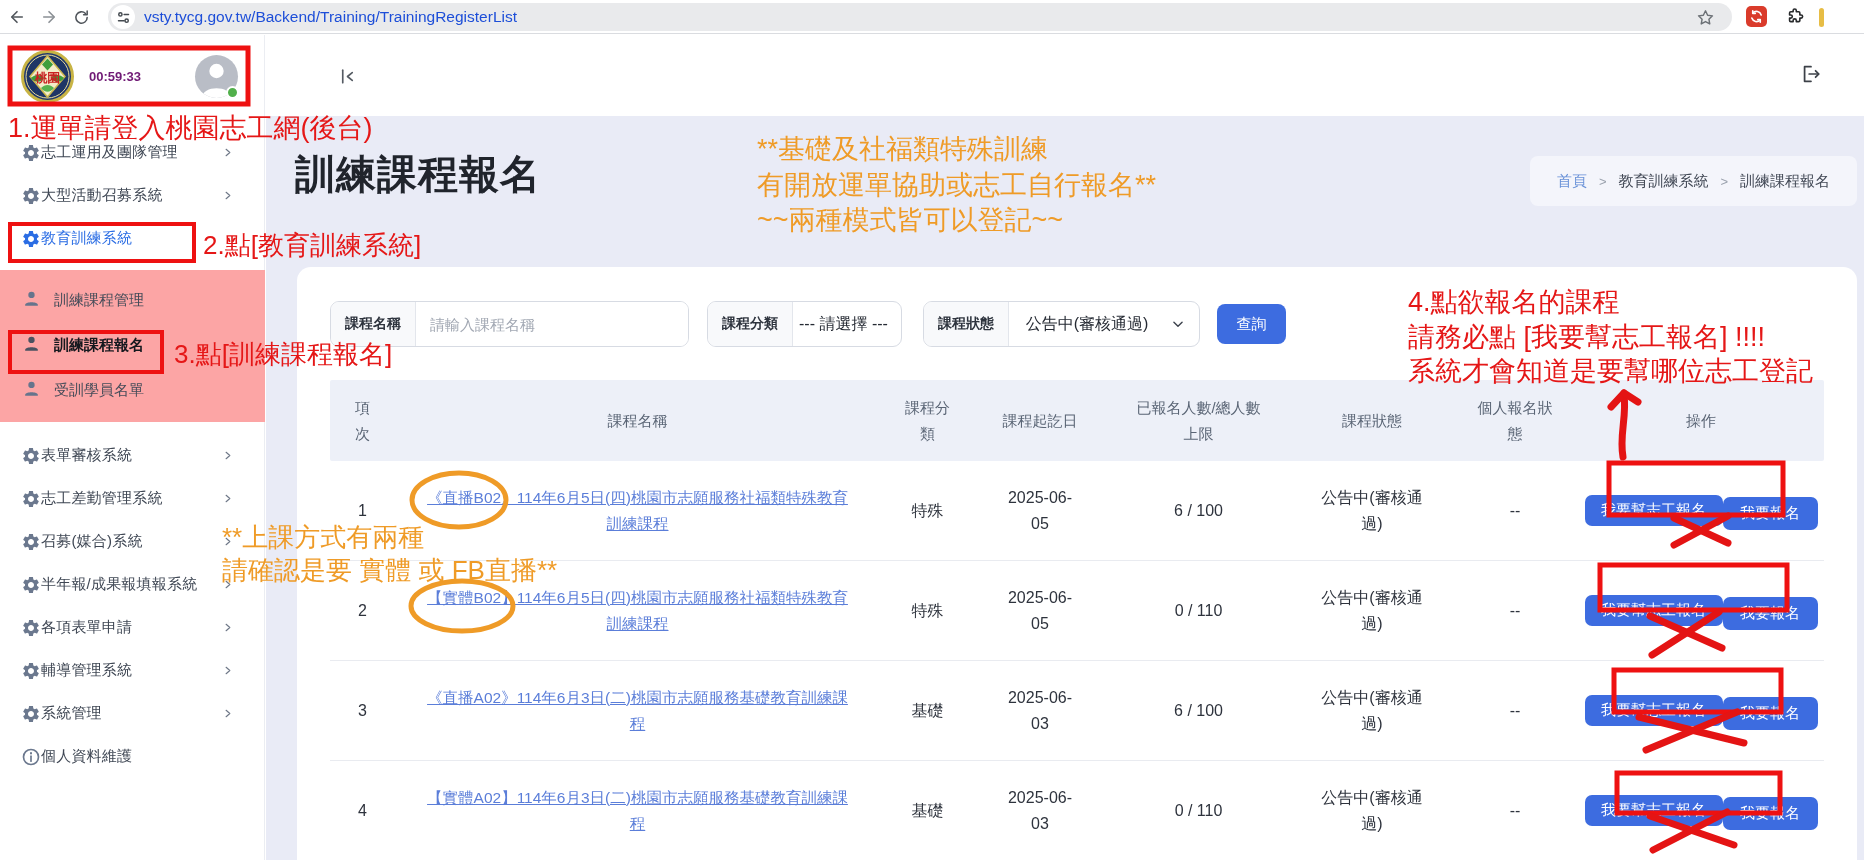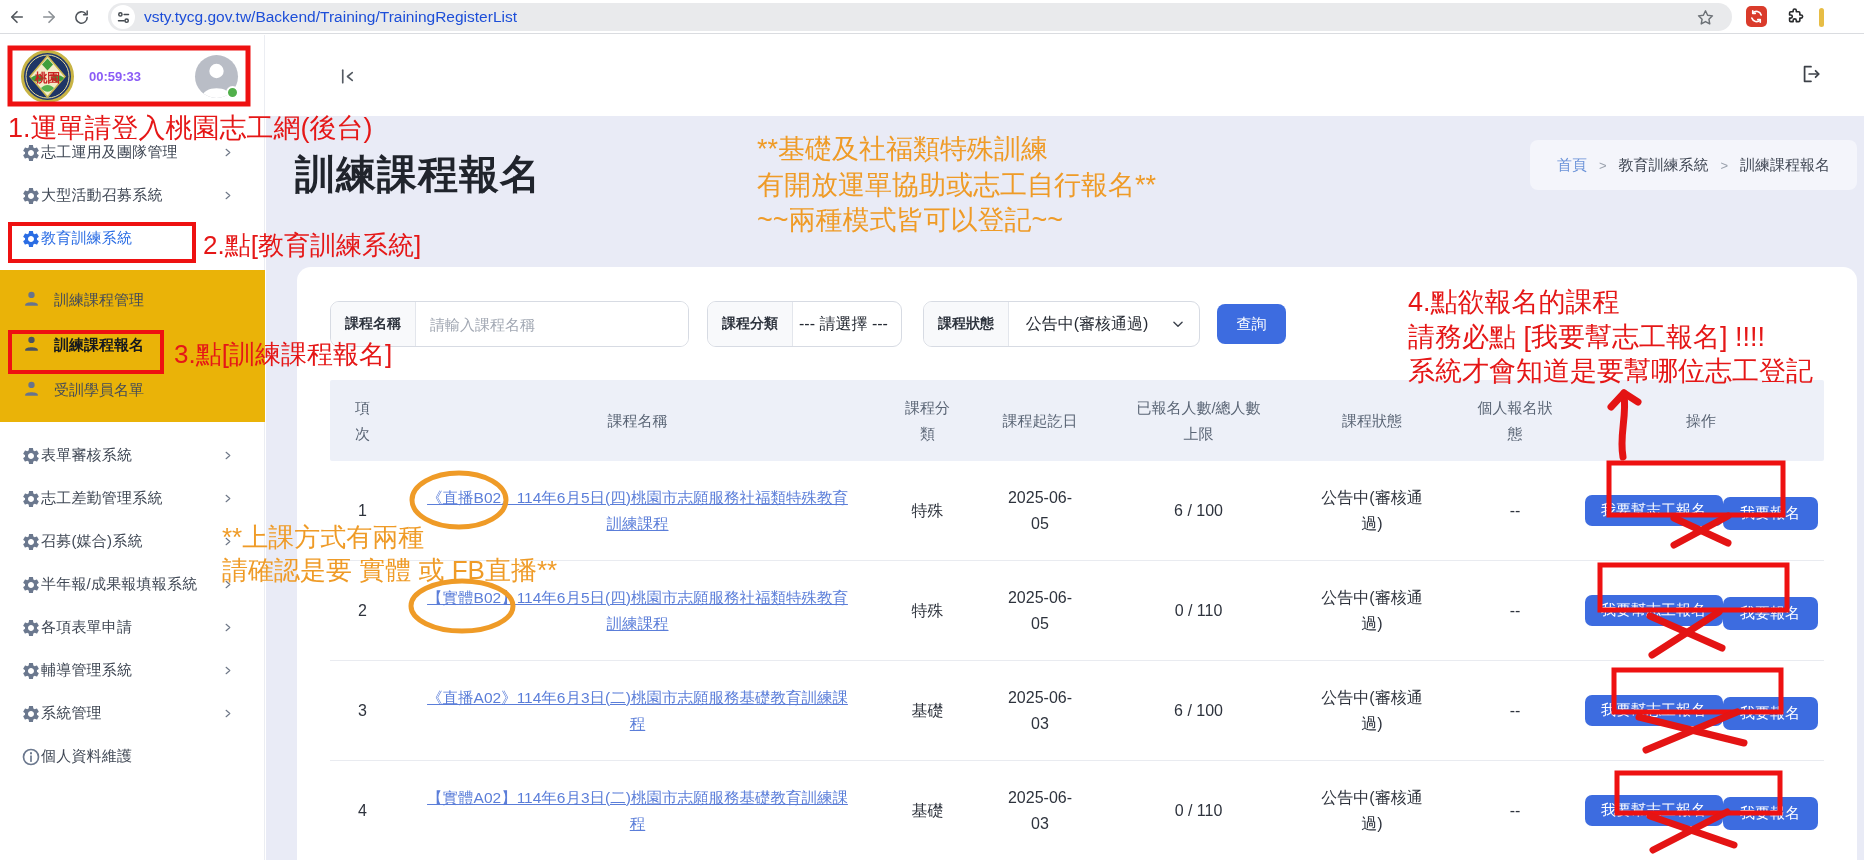--- a/index.html
+++ b/index.html
@@ -18,43 +18,43 @@
   .url-text { position:absolute; left:36px; top:0; height:28px; line-height:28px; font-size:15.5px; color:#1d4ed8; white-space:nowrap; }
   .star-btn { position:absolute; right:16px; top:3px; width:22px; height:22px; display:flex; align-items:center; justify-content:center; }
   .ext-red { position:absolute; left:1746px; top:6px; width:21px; height:21px; background:#da3b2b; border-radius:5px; display:flex; align-items:center; justify-content:center; }
   .ext-puzzle { position:absolute; left:1785px; top:6px; width:21px; height:21px; display:flex; align-items:center; justify-content:center; }
   .profile-bar { position:absolute; left:1819px; top:8px; width:5px; height:19px; border-radius:2.5px; background:#e7bd45; }
 
   
   .sidebar { position:absolute; left:0; top:35px; width:265px; height:825px; background:#ffffff; border-right:1px solid #ebedf2; }
   .side-head { position:relative; height:75px; }
   .logo { position:absolute; left:21px; top:15px; }
-  .timer { position:absolute; left:89px; top:34px; font-size:13px; font-weight:700; color:#8b5cf6; }
+  .timer { position:absolute; left:89px; top:34px; font-size:13px; font-weight:700; color:#701a75; }
   .avatar { position:absolute; left:195px; top:20px; width:43px; height:43px; }
   .avatar .circ { width:43px; height:43px; border-radius:50%; background:#b9bdc6; overflow:hidden; position:relative; }
   .avatar .dot { position:absolute; right:-1px; bottom:-1px; width:13px; height:13px; border-radius:50%; background:#51b04b; border:2px solid #fff; }
   .nav { position:absolute; left:0; top:96px; width:265px; }
   .nav-item { position:relative; height:43px; display:flex; align-items:center; padding-left:21px; cursor:pointer; }
   .nav-item .ic { width:20px; height:20px; display:flex; align-items:center; justify-content:center; }
   .nav-item .lbl { font-size:15px; color:#3f4754; letter-spacing:0.2px; }
   .nav-item .chev { position:absolute; right:32px; display:flex; }
   .nav-item.active .lbl { color:#2b6de4; }
-  .submenu { margin-top:10px; background:#eab308; padding:8px 0 9px 0; margin-bottom:12px;font-family:Liberation Mono, monospace; }
+  .submenu { margin-top:10px; background:#fca5a5; padding:8px 0 9px 0; margin-bottom:12px;font-family:Liberation Mono, monospace; }
   .sub-item { height:45px; display:flex; align-items:center; padding-left:22px; cursor:pointer; }
   .sub-item .lbl { margin-left:13px; font-size:15px; color:#454c59; }
   .sub-item.current .lbl { font-weight:700; color:#15181e; }
 
   
   .topbar { position:absolute; left:266px; top:35px; width:1598px; height:81px; background:#ffffff; }
   .collapse-btn { position:absolute; left:66px; top:26px; width:30px; height:30px; display:flex; align-items:center; justify-content:center; cursor:pointer; }
   .logout-btn { position:absolute; right:38px; top:24px; width:30px; height:30px; display:flex; align-items:center; justify-content:center; cursor:pointer; }
 
   .content { position:absolute; left:266px; top:116px; width:1598px; height:744px; background:#e9ebf6; }
   .page-title { position:absolute; left:29px; top:31px; font-size:40px; font-weight:700; color:#20242c; letter-spacing:1px; }
-  .breadcrumb { position:absolute; left:1264px; top:24px; width:327px; height:50px; background:#f4f5fb; border-radius:8px; display:flex; align-items:center; justify-content:center; font-size:15px; white-space:nowrap; }
+  .breadcrumb { position:absolute; left:1264px; top:40px; width:327px; height:50px; background:#f4f5fb; border-radius:8px; display:flex; align-items:center; justify-content:center; font-size:15px; white-space:nowrap; }
   .breadcrumb .bc-home { color:#6a92d8; cursor:pointer; }
   .breadcrumb .bc-sep { color:#9aa1ad; margin:0 12px; font-size:13px; }
   .breadcrumb .bc-plain { color:#414855; }
 
   .card { position:absolute; left:31px; top:151px; width:1560px; height:620px; background:#ffffff; border-radius:14px 14px 0 0; }
   .filters { position:absolute; left:33px; top:34px; height:46px; display:flex; align-items:center; }
   .fgroup.g1 { width:359px; } .fgroup.g2 { width:195px; } .fgroup.g3 { width:277px; }
   .fgroup { display:flex; align-items:stretch; height:46px; border:1px solid #d7dbe3; border-radius:9px; background:#fff; overflow:hidden; }
   .fgroup .flabel { display:flex; align-items:center; padding:0 14px; background:#f8f9fb; border-right:1px solid #e3e6ec; font-size:14px; font-weight:700; color:#2e343e; white-space:nowrap; }
   .fgroup input { border:none; outline:none; font-size:15px; color:#333; padding:0 14px; flex:1; min-width:0; background:#fff; font-family:"Liberation Sans", sans-serif; }

